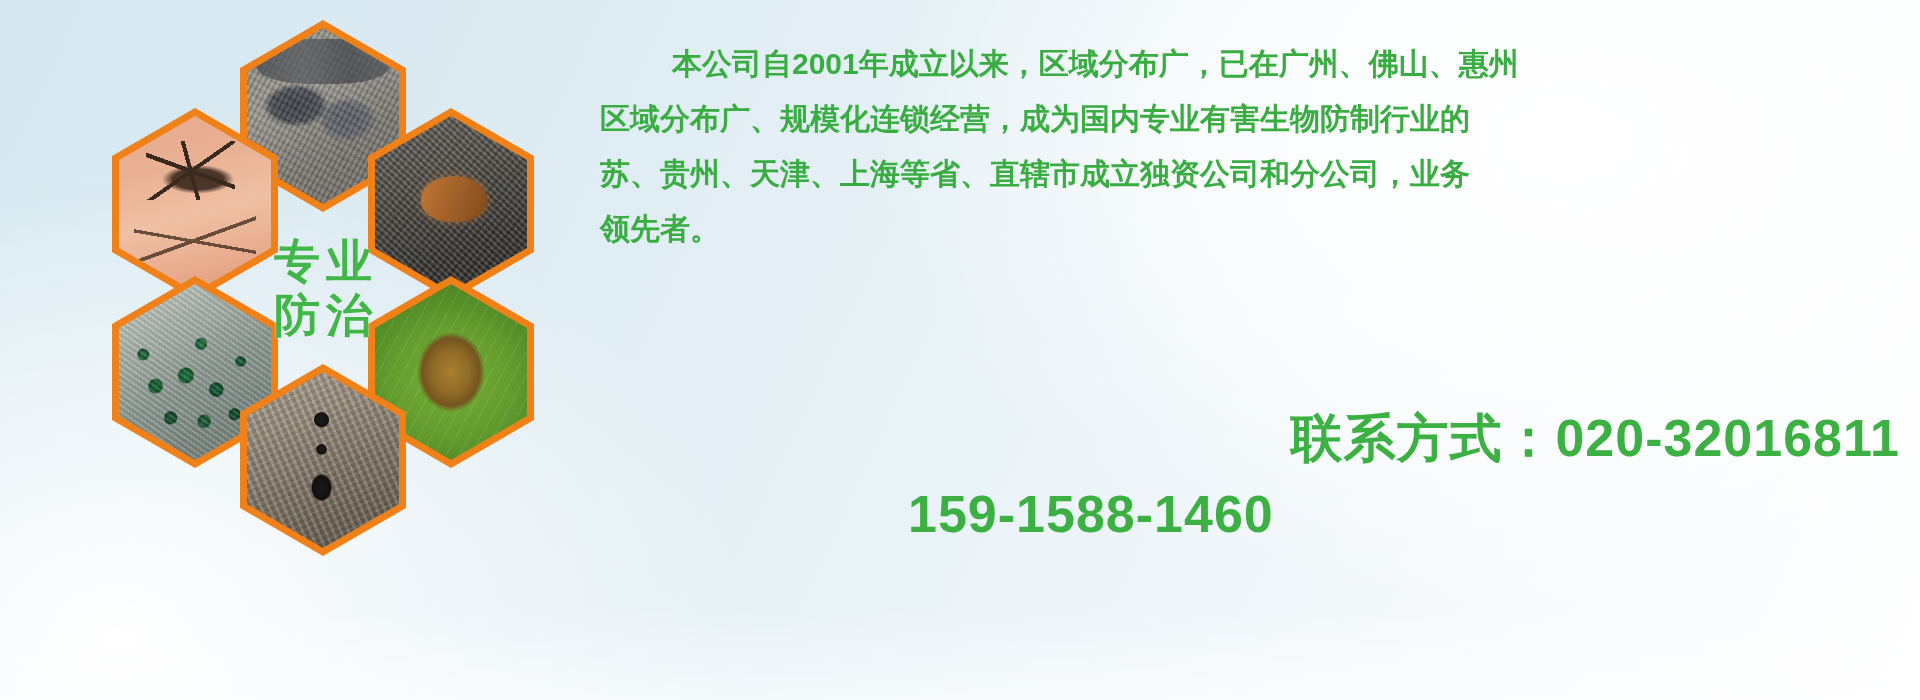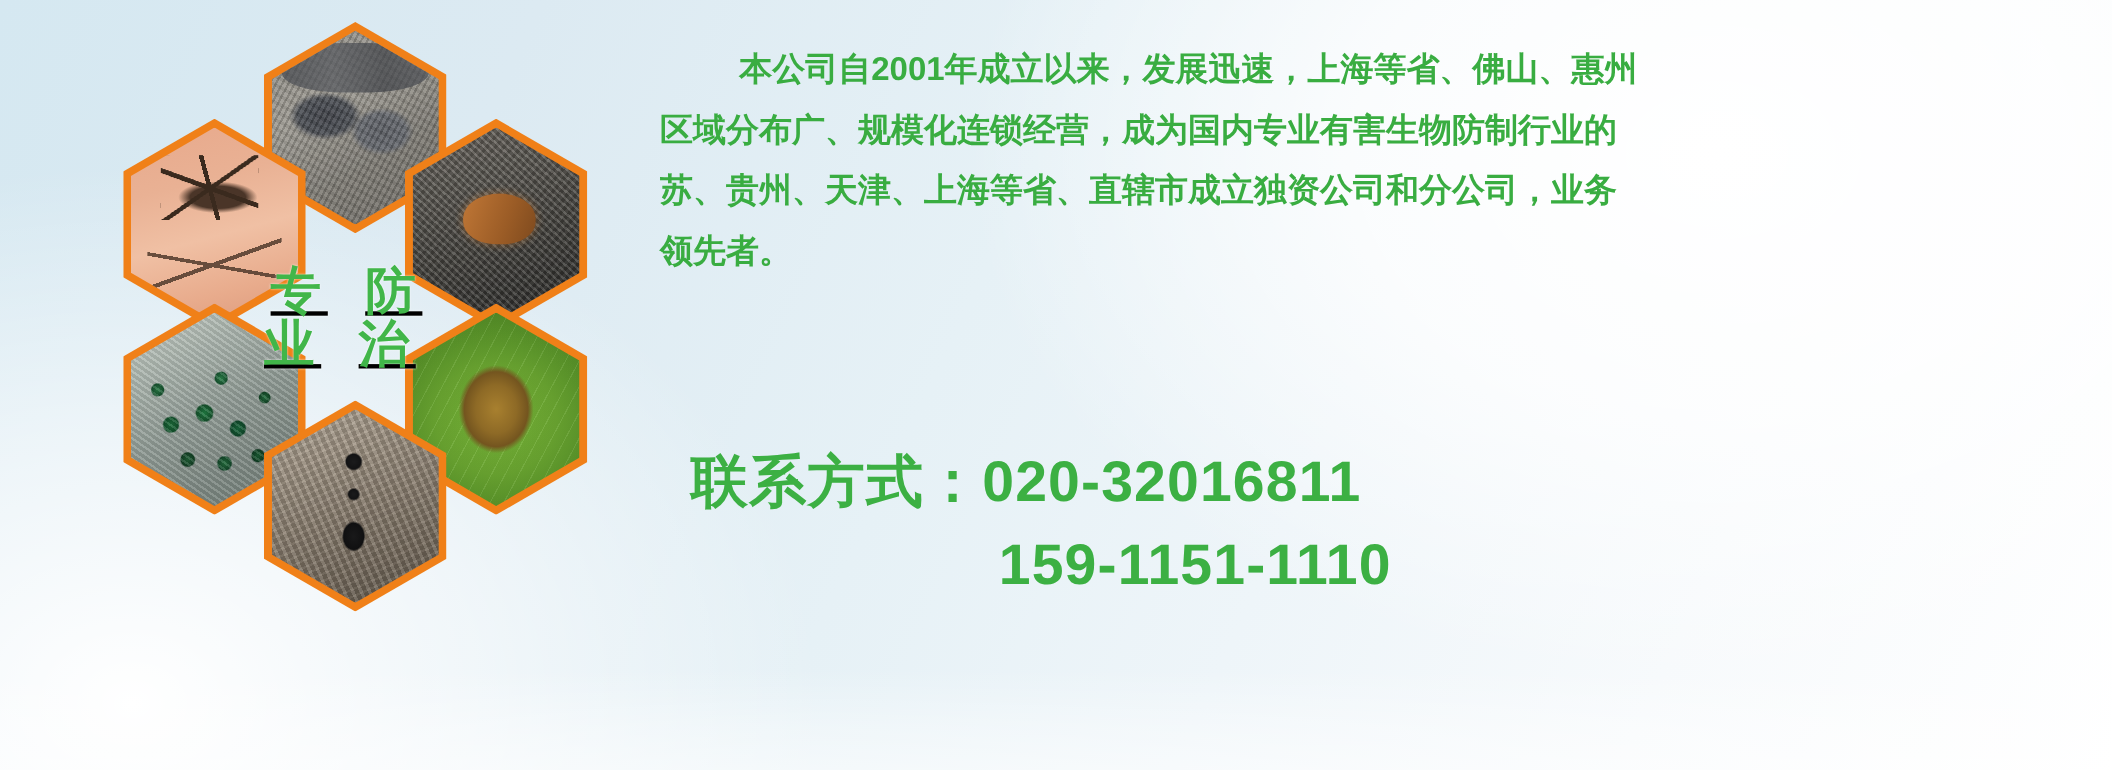--- a/index.html
+++ b/index.html
@@ -40,23 +40,22 @@
   .h-top     { left:150px; top:12px; }
   .h-left-u  { left:22px;  top:100px; }
   .h-right-u { left:278px; top:100px; }
   .h-left-l  { left:22px;  top:268px; }
   .h-right-l { left:278px; top:268px; }
   .h-bottom  { left:150px; top:356px; }
 
   
   #hex-center {
     position:absolute; left:150px; top:184px; width:166px; height:192px;
-    display:flex; flex-direction:row; align-items:center; justify-content:center;
+    display:flex; flex-direction:column; align-items:center; justify-content:center;
     gap:6px;
-    text-decoration:underline;
   }
   #hex-center span {
     font-size:46px; font-weight:bold; color:#41b649; line-height:1.05;
     letter-spacing:6px; text-indent:6px;
     text-shadow:0 0 2px rgba(255,255,255,0.9);
   }
 
   
   
   .art-mosquito{
@@ -178,21 +177,21 @@
   }
   #paragraph { color:#39ad41; font-size:30px; font-weight:bold; line-height:55px; }
   #paragraph .pline { white-space:nowrap; }
   #paragraph .pline.indent { padding-left:72px; }
 
   #contact {
     position:absolute; left:600px; top:400px; width:1300px;
     color:#3cb043; font-weight:bold;
   }
   #contact .cline { font-size:52px; line-height:76px; white-space:nowrap; letter-spacing:1px; }
-  #contact .cline.l1 { padding-left:28px; }
+  #contact .cline.l1 { padding-left:28px;text-align:right; }
   #contact .cline.l2 { padding-left:308px; }
 </style>
 </head>
 <body>
 
 <div id="banner">
 
   <div id="hex-cluster">
 
     <div class="hex h-top">
@@ -233,25 +232,25 @@
 
     <div id="hex-center">
       <span>专业</span>
       <span>防治</span>
     </div>
 
   </div>
 
   <div id="copy">
     <div id="paragraph">
-      <div class="pline indent">本公司自2001年成立以来，发展迅速，上海等省、佛山、惠州</div>
+      <div class="pline indent">本公司自2001年成立以来，区域分布广，已在广州、佛山、惠州</div>
       <div class="pline">区域分布广、规模化连锁经营，成为国内专业有害生物防制行业的</div>
       <div class="pline">苏、贵州、天津、上海等省、直辖市成立独资公司和分公司，业务</div>
       <div class="pline">领先者。</div>
     </div>
   </div>
 
   <div id="contact">
     <div class="cline l1">联系方式：020-32016811</div>
-    <div class="cline l2">159-1151-1110</div>
+    <div class="cline l2">159-1588-1460</div>
   </div>
 
 </div>
 
 </body></html>

